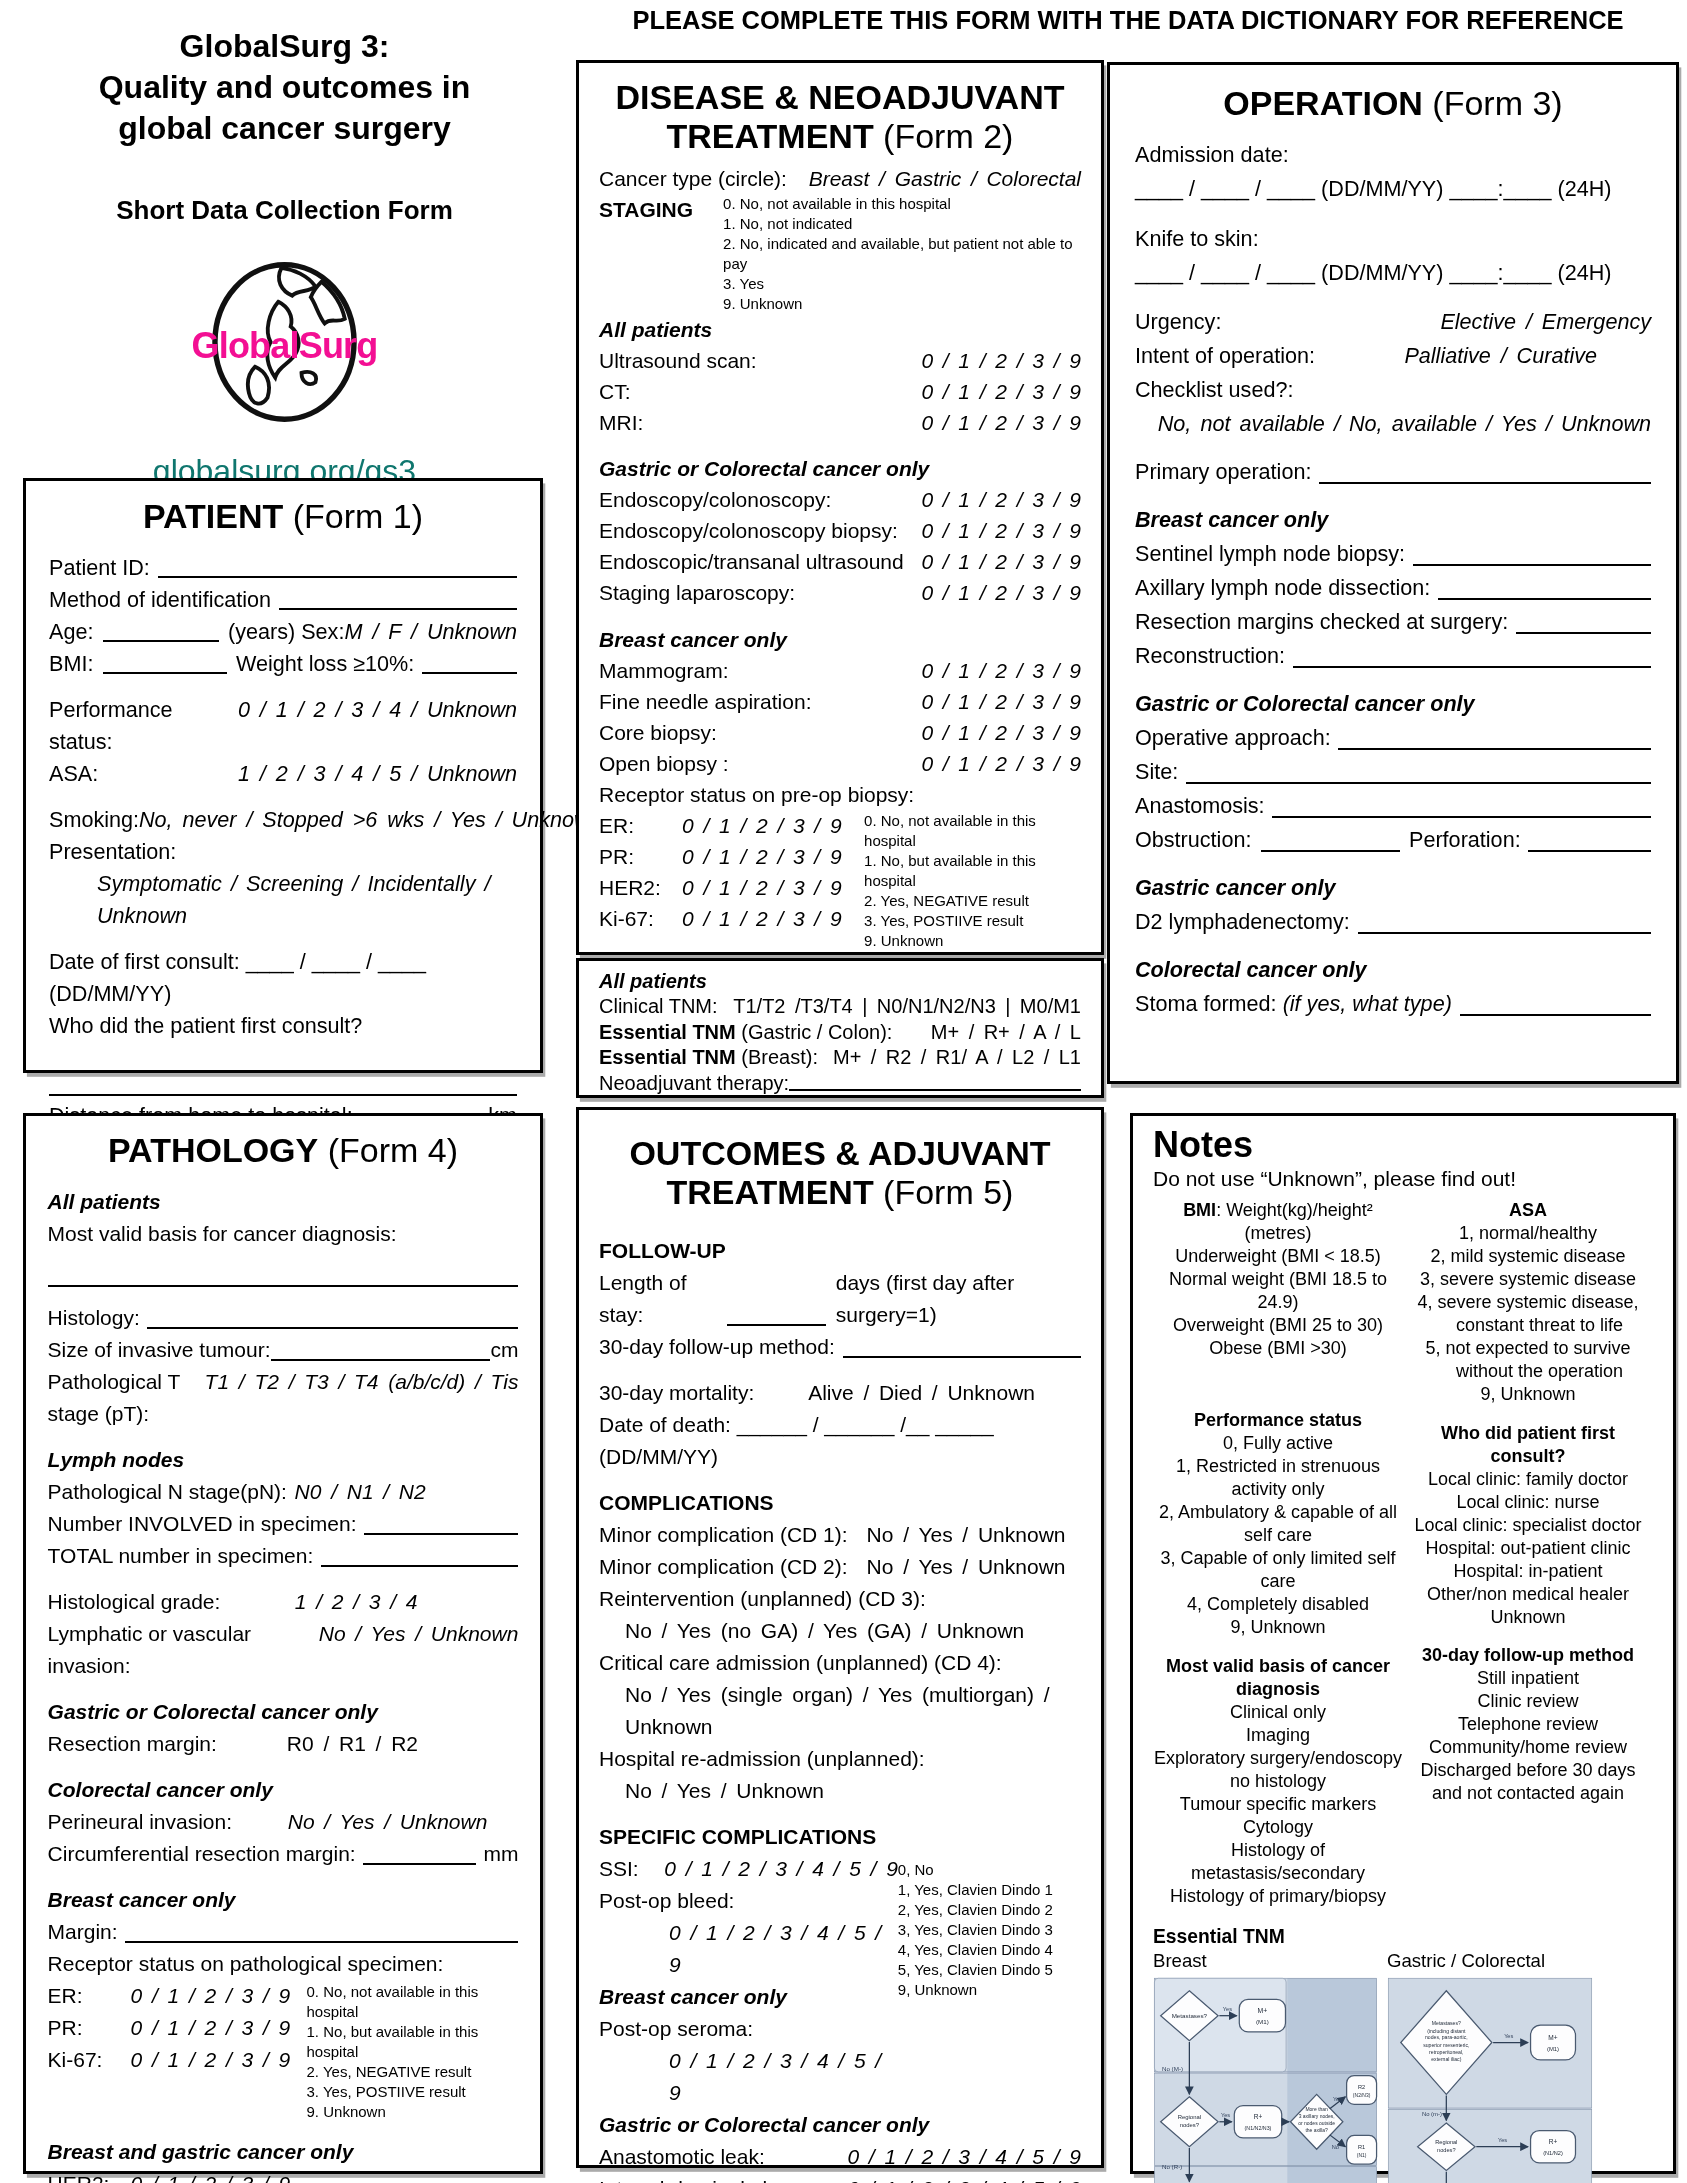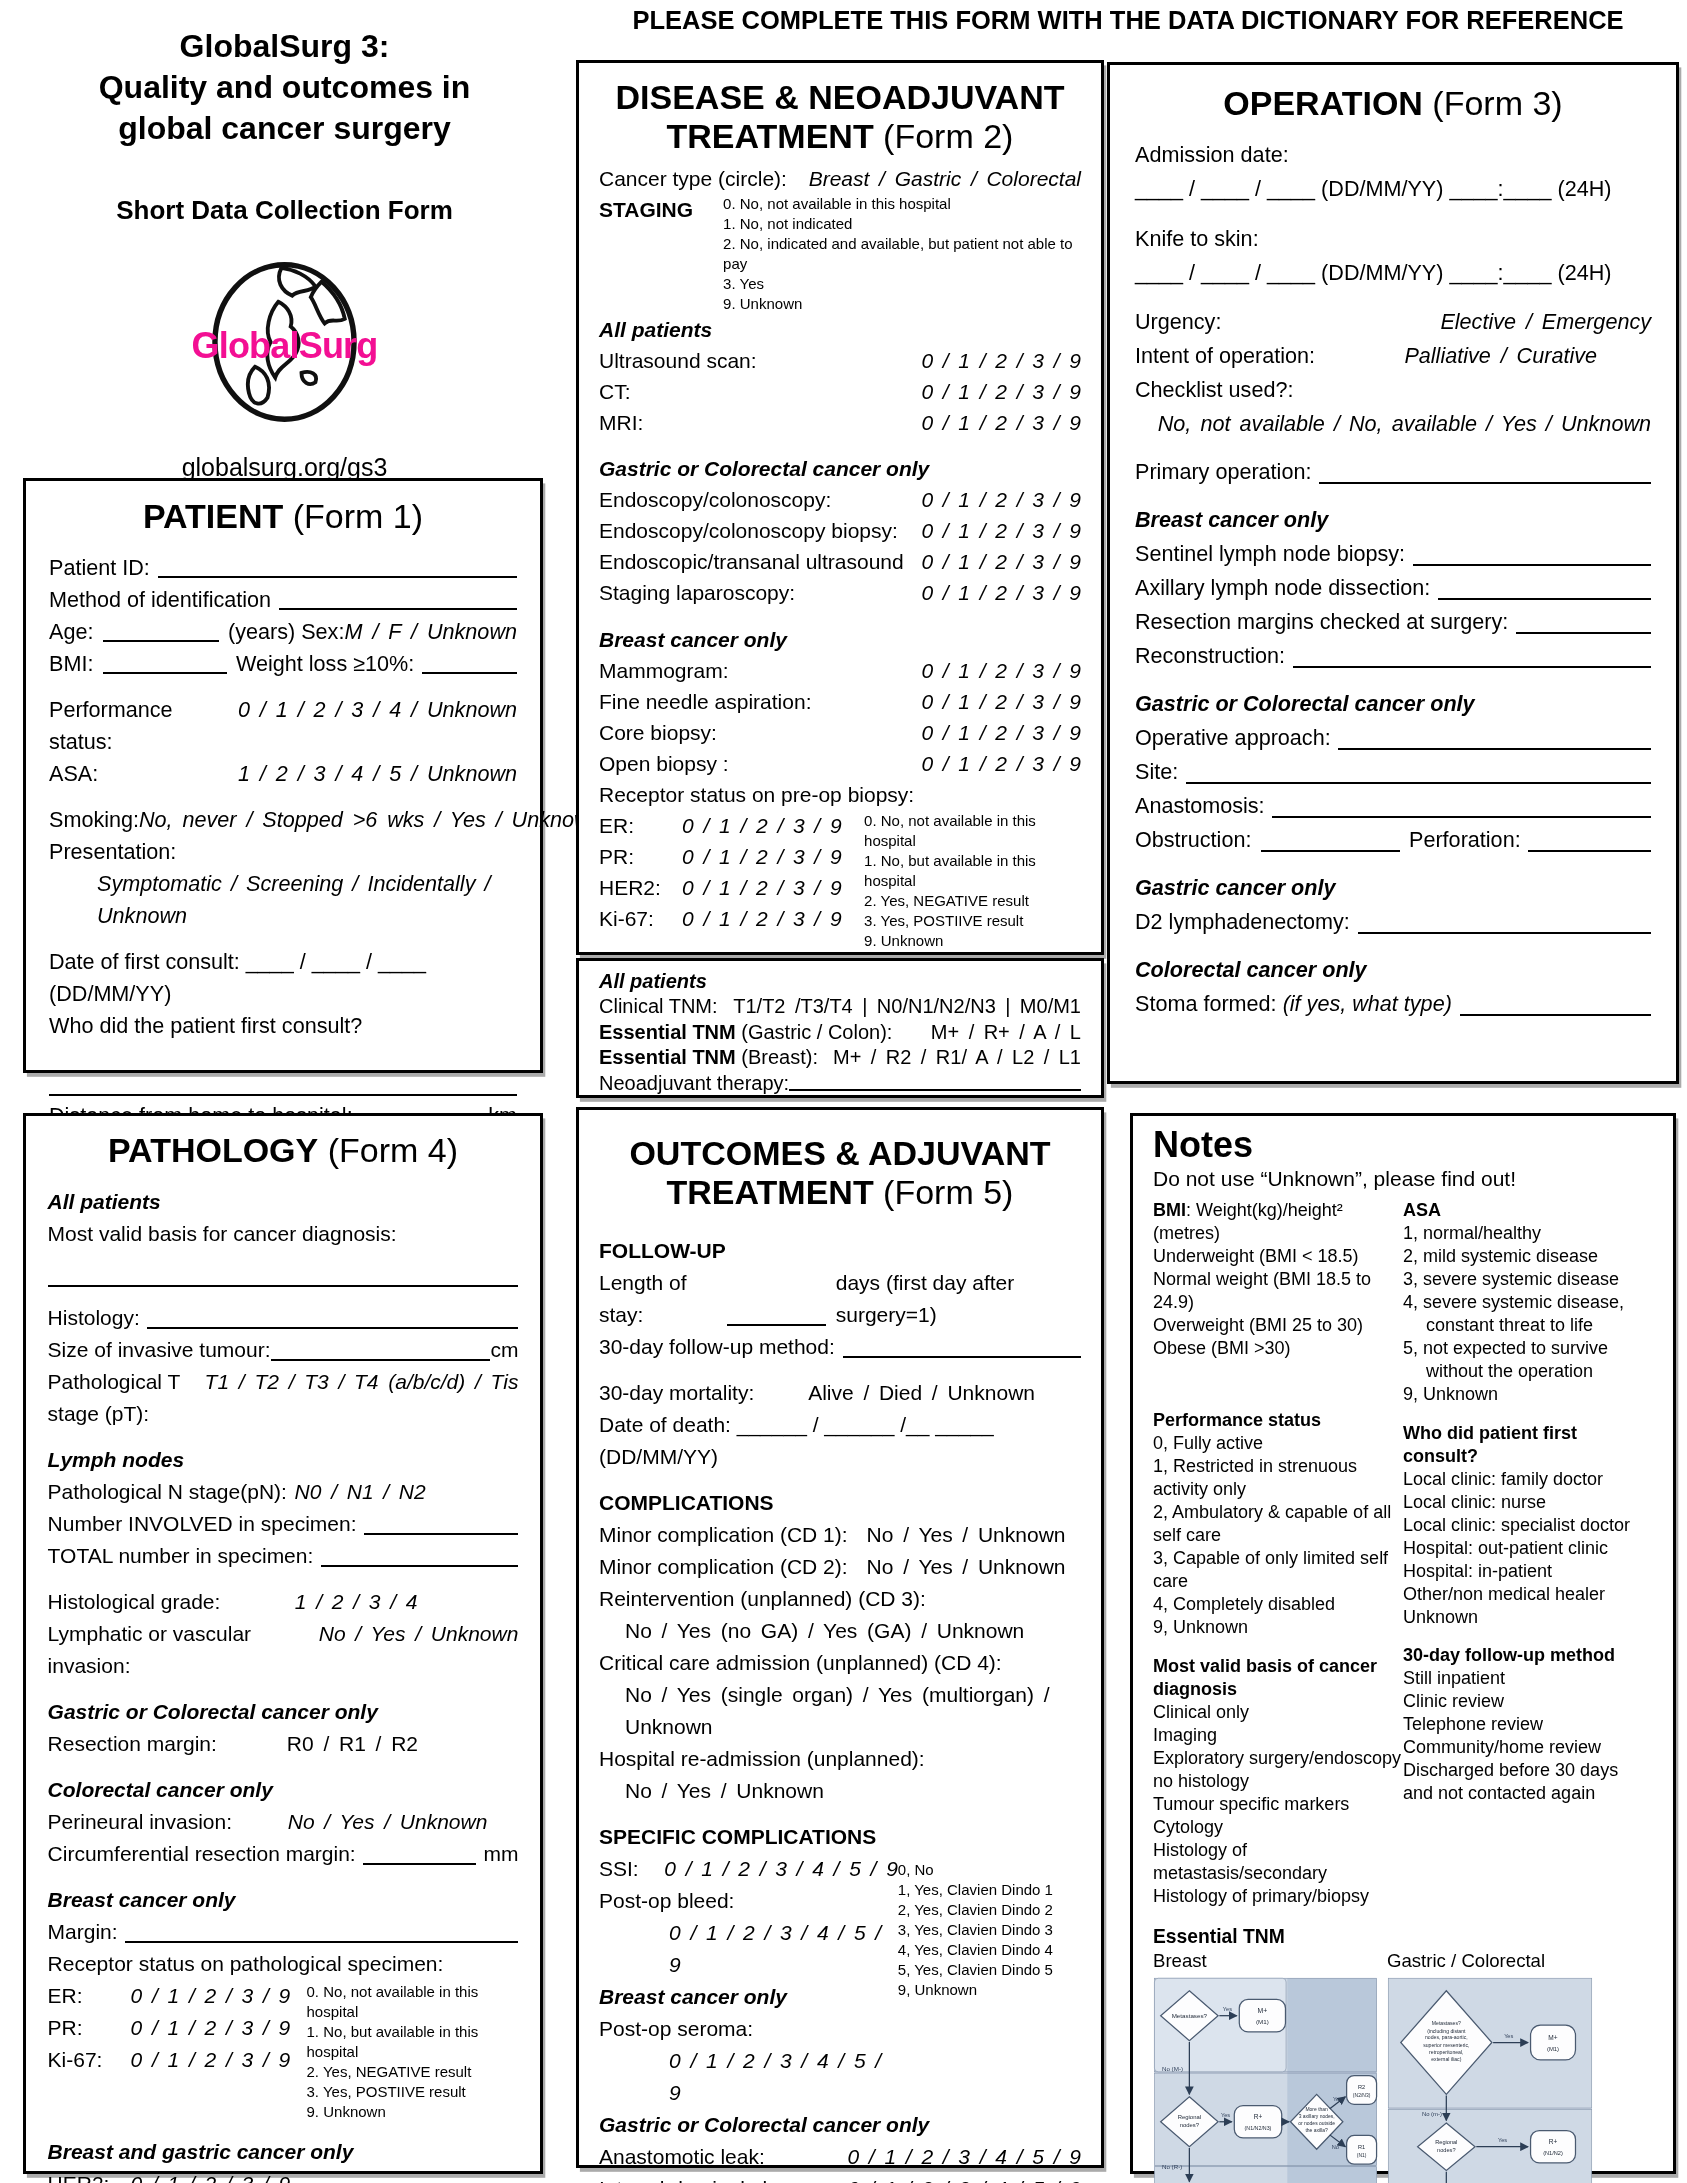--- a/index.html
+++ b/index.html
@@ -8,21 +8,21 @@
   *{box-sizing:border-box;}
   
   .ti{position:absolute;left:576px;top:6.2px;width:1104px;text-align:center;font-weight:700;font-size:25.5px;}
   
   .mast{position:absolute;left:28px;top:26px;width:513px;text-align:center;}
   .mt{font-size:32px;font-weight:700;line-height:41px;}
   .ms{font-size:26px;font-weight:700;margin-top:46px;}
   .logo{position:relative;margin-top:31px;height:184px;}
   .logo svg{display:block;margin:0 auto;}
   .lw{position:absolute;left:0;right:0;top:68px;font-size:36px;font-weight:700;color:#f30f93;letter-spacing:-0.8px;}
-  .ml{margin-top:12.4px;font-size:25px;color:#000000;text-decoration:underline;display:inline-block;cursor:pointer;}
+  .ml{margin-top:12.4px;font-size:32px;color:#0f766e;text-decoration:underline;display:inline-block;cursor:pointer;}
   
   .box{position:absolute;background:#fff;border:3.9px solid #000;box-shadow:3.1px 4.6px 0 -0.8px #aaa;}
   .ftitle{text-align:center;font-size:34px;line-height:39px;margin:6.2px 0 15.5px;}
   .tb{font-weight:700;}
   .f1{left:23px;top:478px;width:520px;height:595px;padding:10px 23px;font-size:21.6px;line-height:32px;}
   .f2{left:576px;top:60px;width:528px;height:895px;padding:9.3px 20px;font-size:21px;line-height:31px;}
   .f2 .ftitle{margin-bottom:6.2px;}
   .f2b{left:576px;top:958px;width:528px;height:140px;padding:7.7px 20px;font-size:20px;line-height:25.5px;}
   .f3{left:1107px;top:62px;width:572px;height:1022px;padding:12.4px 25px;font-size:21.6px;line-height:34px;}
   .f4{left:23px;top:1113px;width:520px;height:1061px;padding:9.3px 21.6px;font-size:21px;line-height:32px;}
@@ -45,21 +45,21 @@
   .cright{text-align:right;font-style:italic;word-spacing:3.1px;}
   .indent{padding-left:48px;}
   .ind34{padding-left:26px;font-style:italic;word-spacing:3.9px;}
   .twocol{display:flex;align-items:flex-start;}
   .tcl{width:55%;}
   .tcr{width:45%;padding-top:1.5px;}
   .lblw{display:inline-block;width:83px;}
   
   .ntitle{font-size:36px;font-weight:700;line-height:40px;}
   .nintro{font-size:21px;margin:1.5px 0 9.3px;}
-  .ncols{display:flex;gap:0;}
+  .ncols{display:flex;gap:0;text-align:center;}
   .ncol{flex:1;}
   .nh{font-weight:700;}
   .nblock{margin-bottom:15.5px;}
   .nindent{padding-left:23px;}
   .tnmh{font-weight:700;font-size:19.3px;margin-top:1.5px;}
   .tnml{display:flex;font-size:18.6px;margin:1.5px 0 4.6px;}
   .tnml .s1{width:234px;}
   .charts{display:flex;gap:9.3px;align-items:flex-start;}
   .fc text{font-family:"Liberation Sans",sans-serif;fill:#1c2635;}
   .fc .lab{fill:#30405a;}

